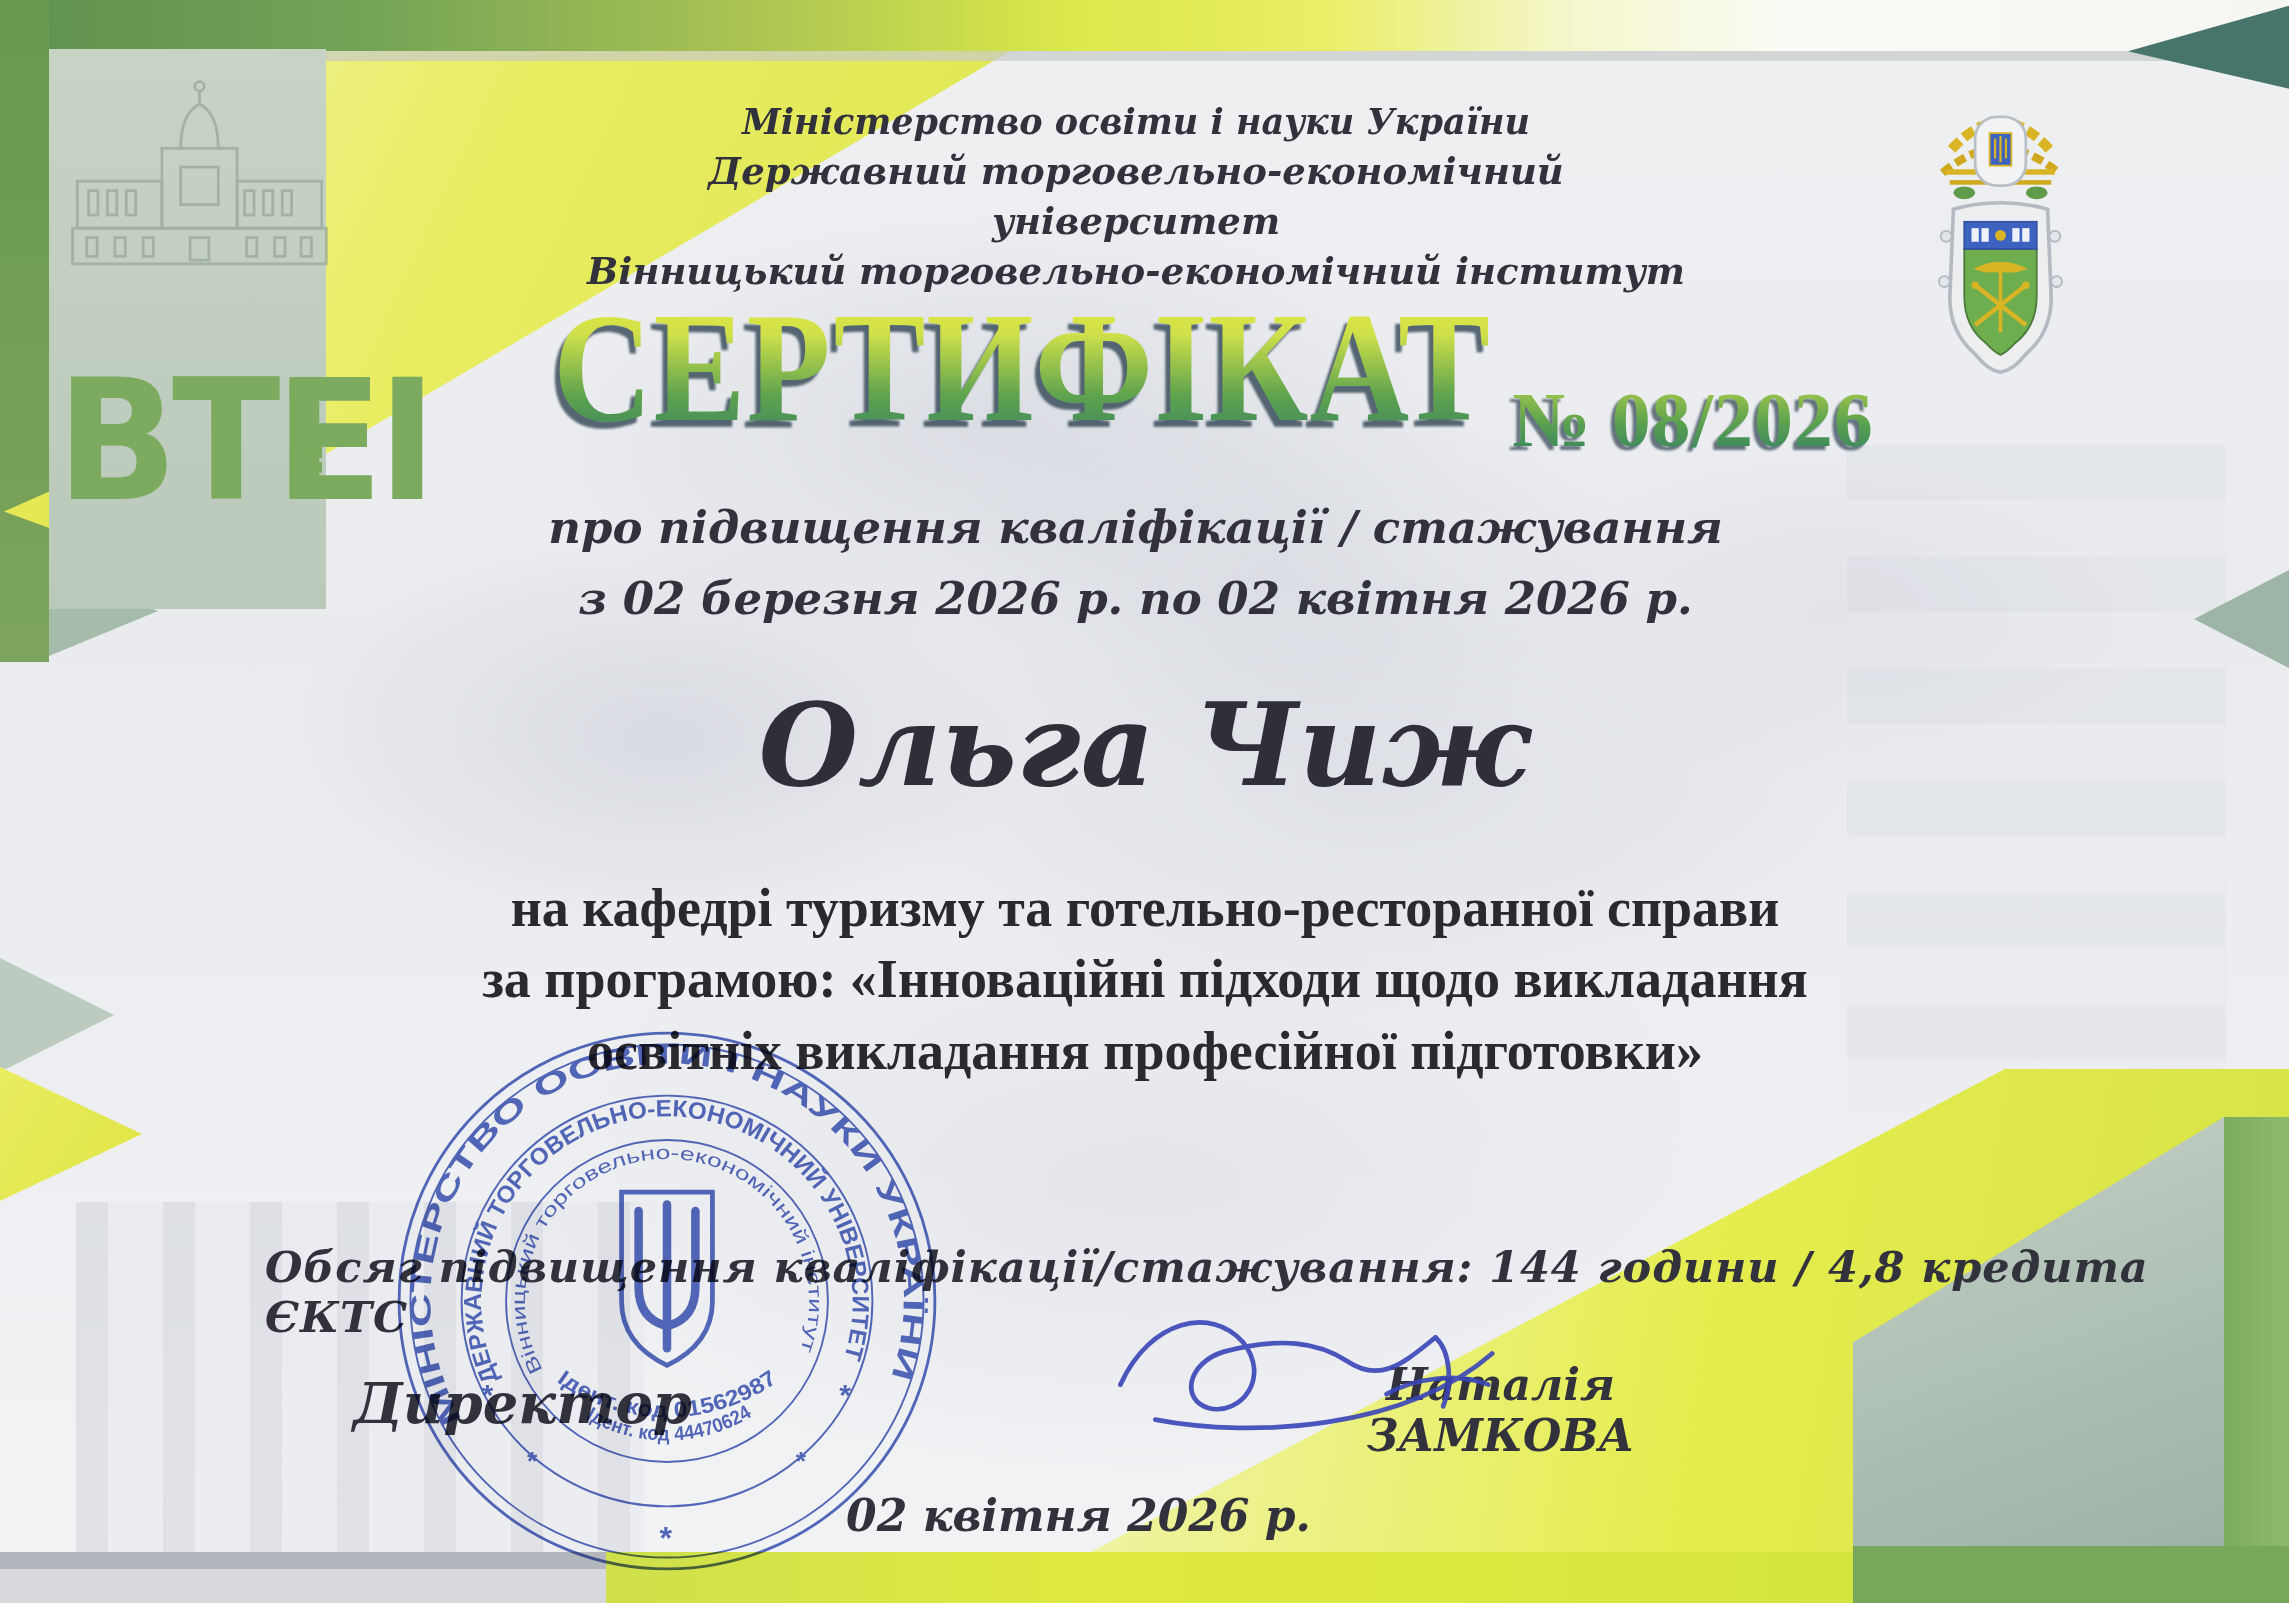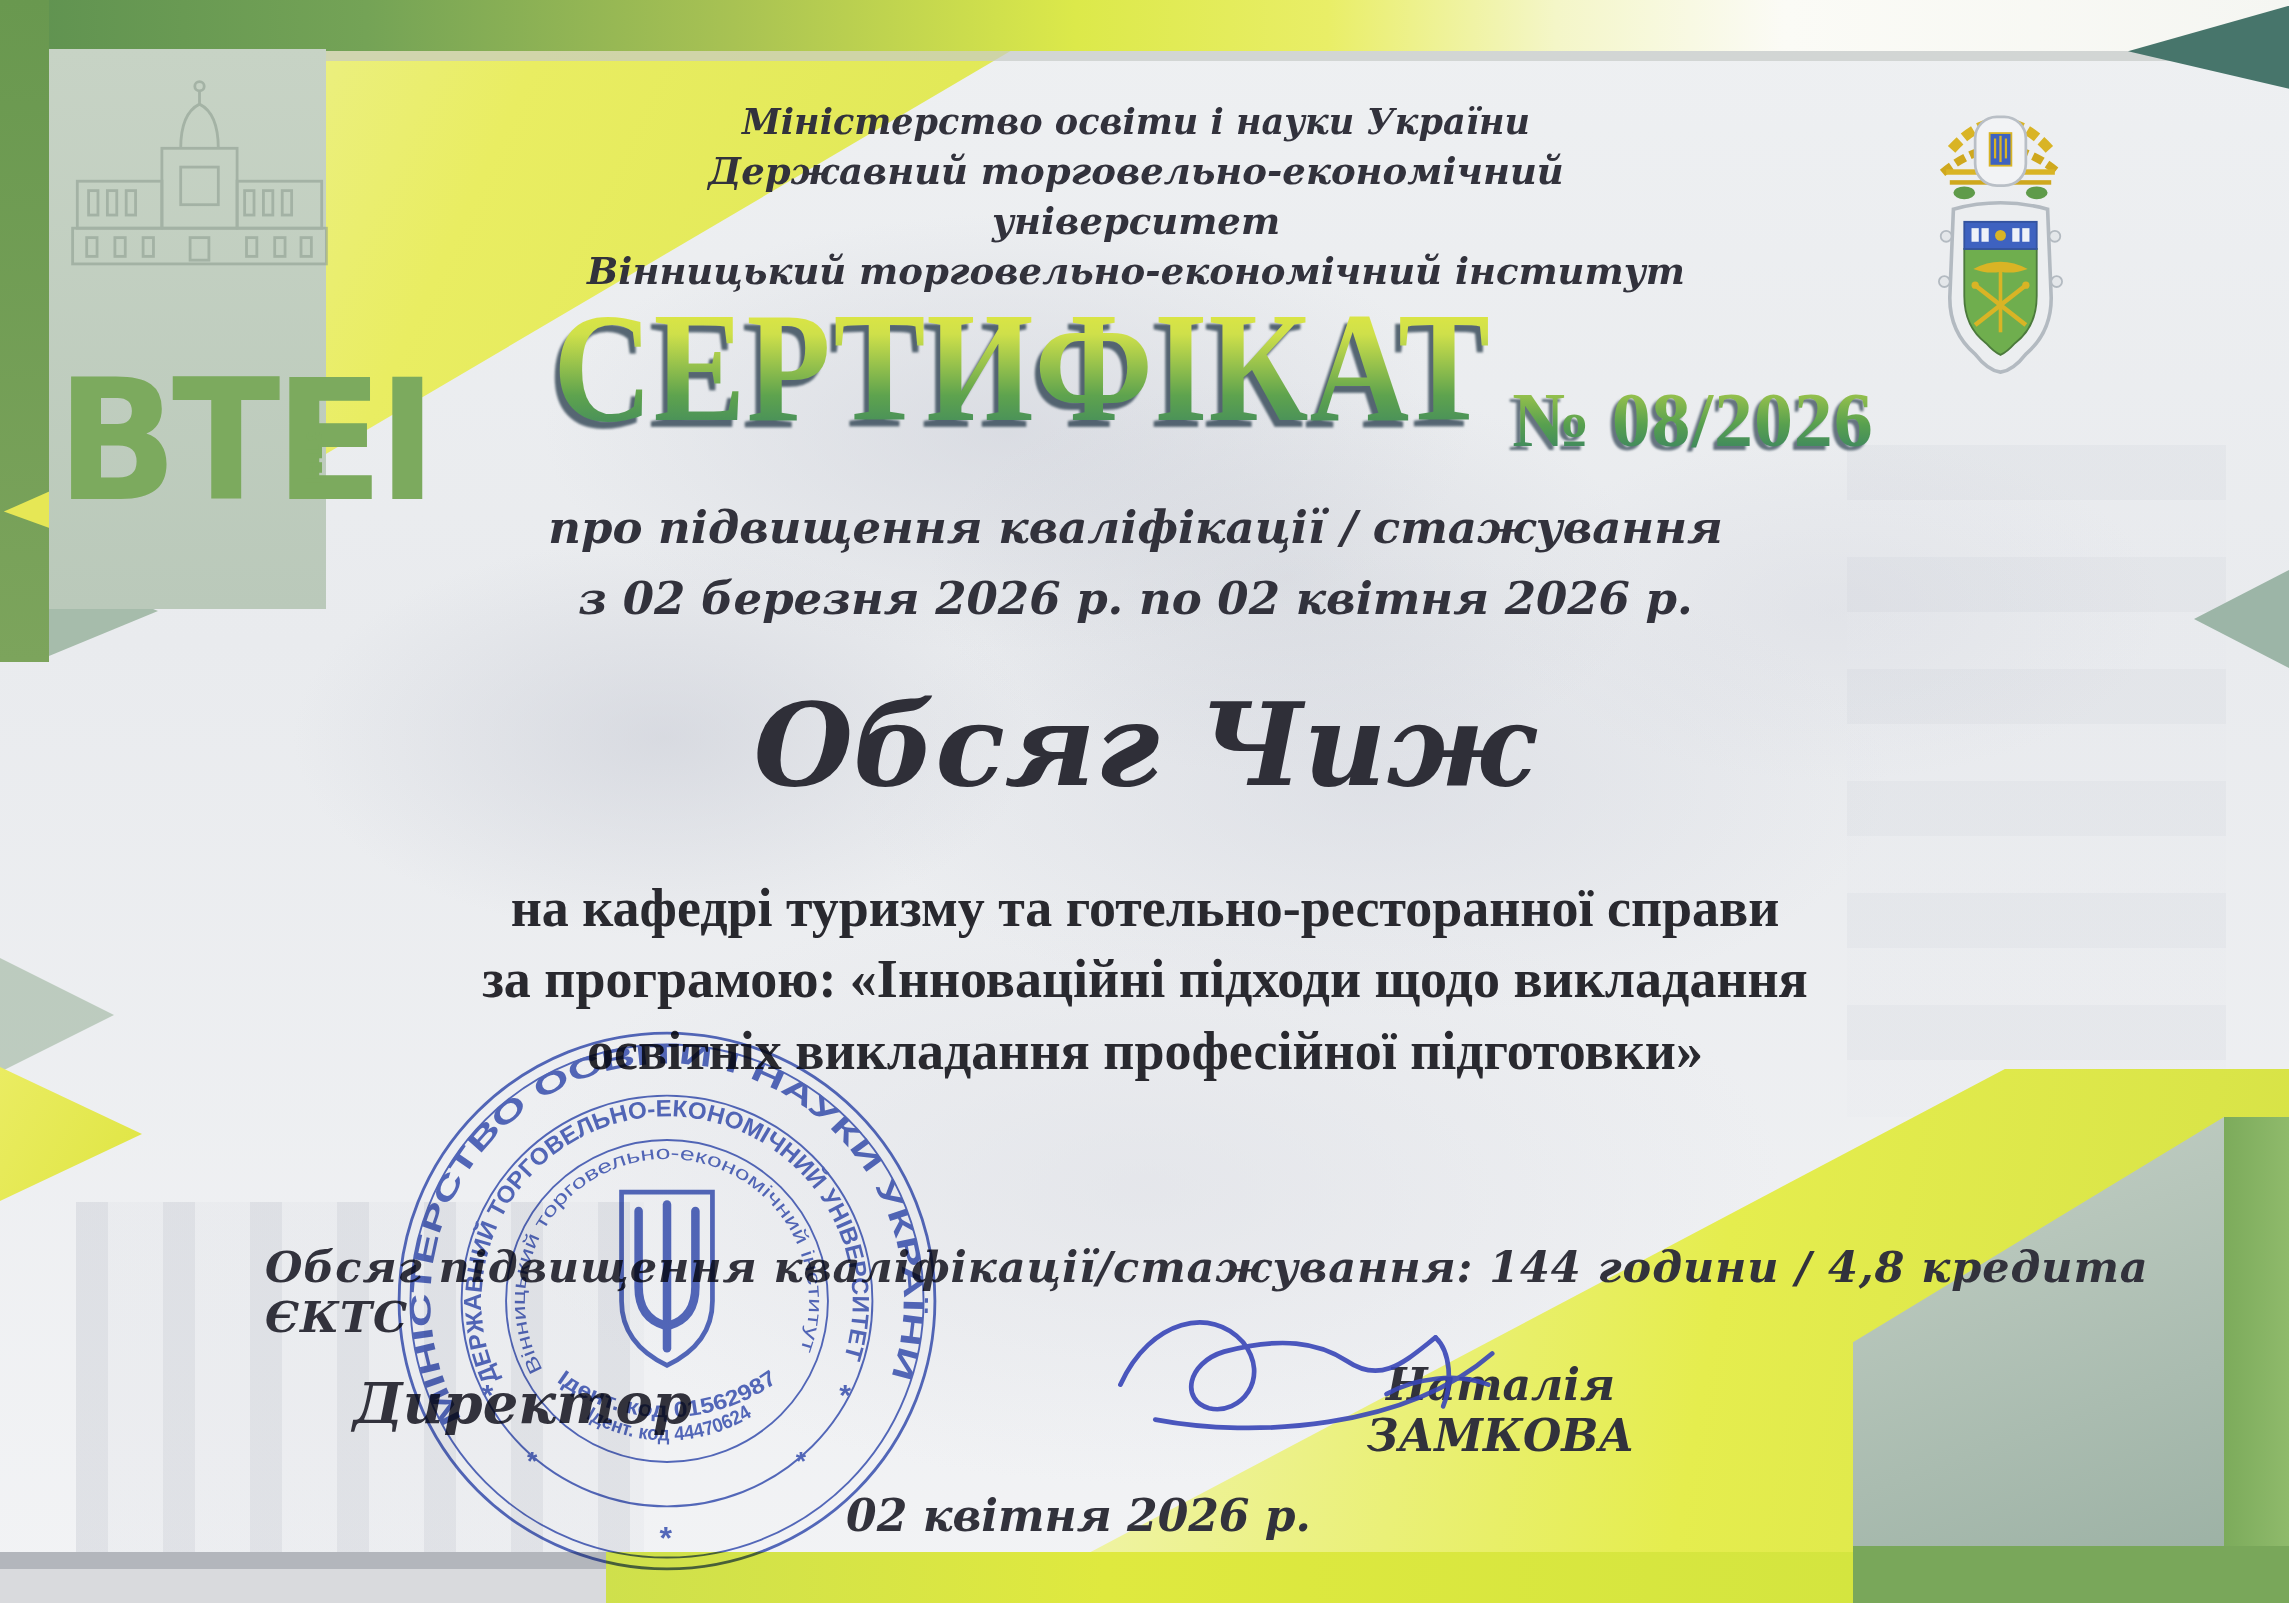--- a/index.html
+++ b/index.html
@@ -202,21 +202,21 @@
   <div class="title-wrap">
     <span class="cert-title">СЕРТИФІКАТ</span>
   </div>
   <div class="cert-number">№ 08/2026</div>
 
   <div class="sub-block script">
     <div class="sub-line">про  підвищення кваліфікації / стажування</div>
     <div class="sub-line">з 02 березня 2026 р. по 02 квітня 2026 р.</div>
   </div>
 
-  <div class="recipient">Обсяг Чиж</div>
+  <div class="recipient">Ольга Чиж</div>
 
   <div class="body-block">
     <div>на кафедрі туризму та готельно-ресторанної справи</div>
     <div>за програмою: «Інноваційні підходи щодо викладання</div>
     <div>освітніх викладання професійної підготовки»</div>
   </div>
 
   <div class="volume-line script">Обсяг підвищення кваліфікації/стажування:  144 години / 4,8 кредита ЄКТС</div>
 
   <div class="director-label script">Директор</div>

